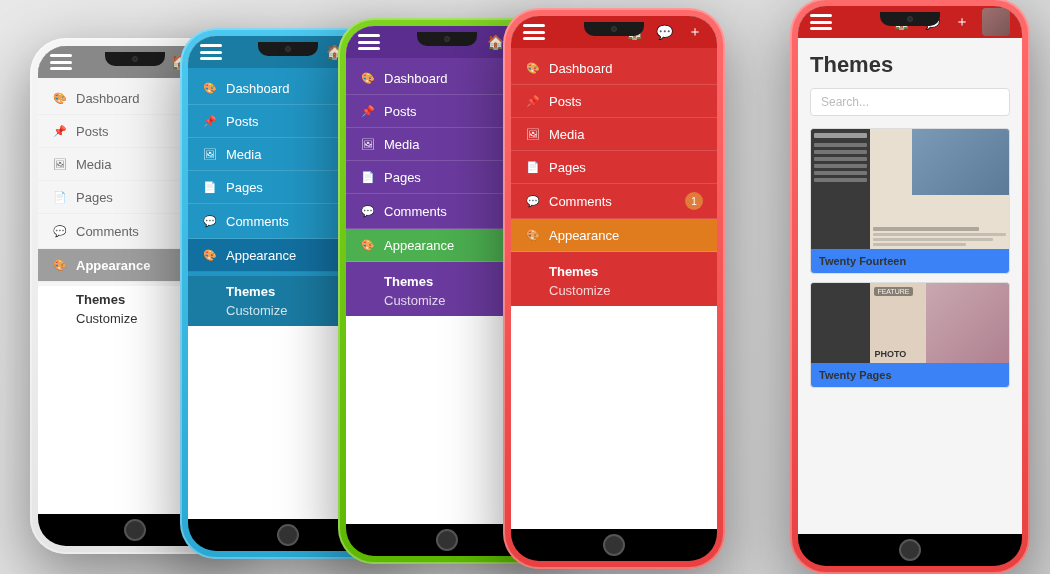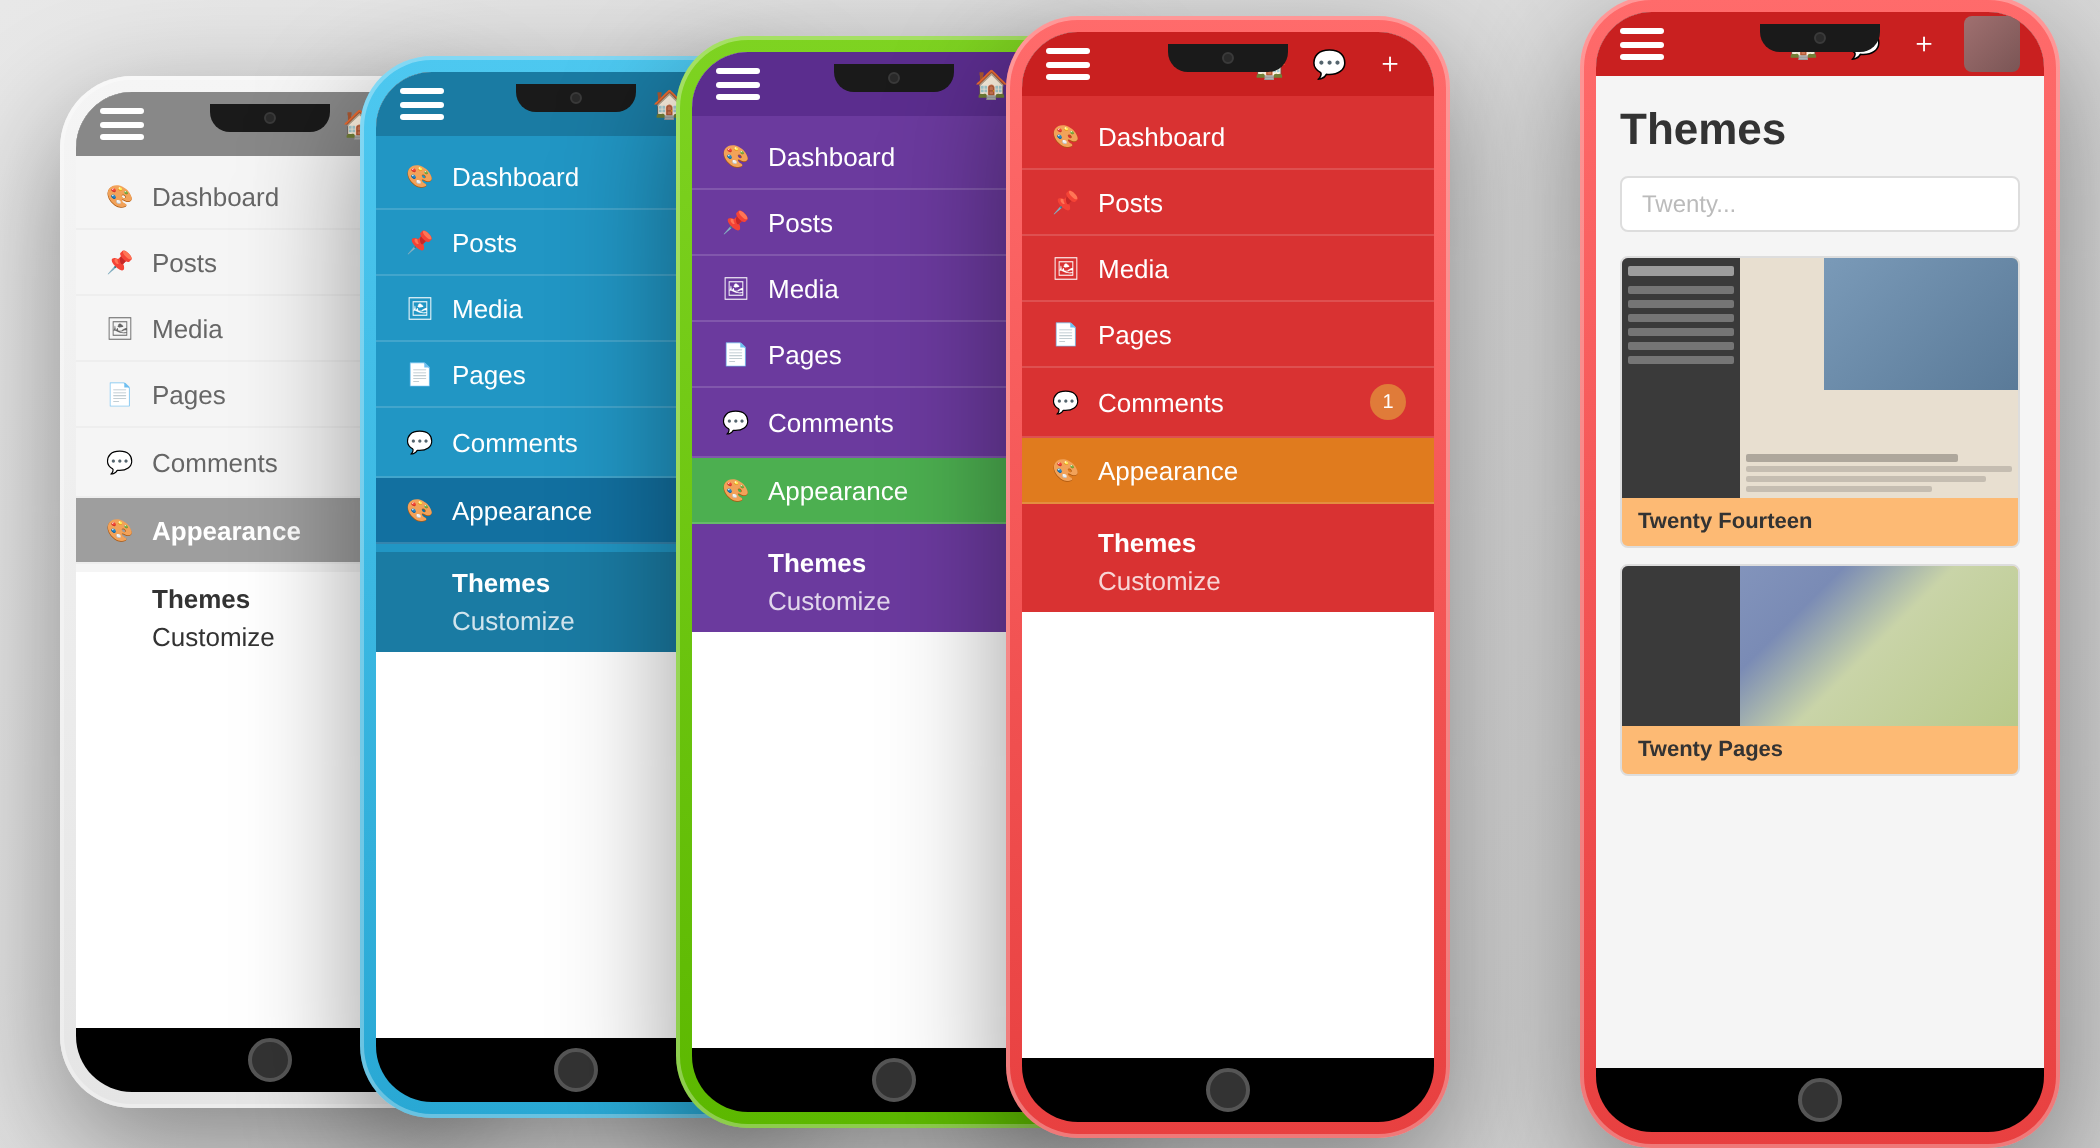--- a/index.html
+++ b/index.html
@@ -328,21 +328,21 @@
       padding: 6px 10px;
       font-size: 12px;
       color: #999;
       background: white;
     }
 
     .theme-card {
       margin: 0 12px 8px;
       border-radius: 4px;
       overflow: hidden;
-      background: #fdba74;
+      background: #3b82f6;
       border: 1px solid #ddd;
     }
 
     .theme-card-img {
       width: 100%;
       background: linear-gradient(135deg, #8b9dc3 0%, #7a8bb5 40%, #c9d4a8 60%, #b8c98a 100%);
       position: relative;
       overflow: hidden;
     }
 
@@ -640,21 +640,21 @@
             <div class="nav-icon">💬</div>
             <div class="nav-icon">＋</div>
             <div style="width:28px;height:28px;border-radius:4px;overflow:hidden;background:#8b6060;">
               <div style="width:100%;height:100%;background:linear-gradient(135deg,#a07070,#7a5555);"></div>
             </div>
           </div>
         </div>
 
         <div class="themes-panel">
           <div class="themes-header">Themes</div>
-          <div class="themes-search" style="color:#bbb;">Twenty...</div>
+          <div class="themes-search" style="color:#bbb;">Search...</div>
 
           <div class="theme-card">
             <div class="theme-card-img" style="height: 120px; position:relative;">
 
               <div style="position:absolute;left:0;top:0;bottom:0;width:30%;background:#3a3a3a;padding:4px 3px;display:flex;flex-direction:column;gap:3px;">
                 <div style="height:5px;background:rgba(255,255,255,0.5);border-radius:1px;margin-bottom:2px;"></div>
                 <div style="height:4px;background:rgba(255,255,255,0.3);border-radius:1px;"></div>
                 <div style="height:4px;background:rgba(255,255,255,0.3);border-radius:1px;"></div>
                 <div style="height:4px;background:rgba(255,255,255,0.3);border-radius:1px;"></div>
                 <div style="height:4px;background:rgba(255,255,255,0.3);border-radius:1px;"></div>
@@ -670,20 +670,25 @@
                   <div style="height:3px;background:rgba(0,0,0,0.15);border-radius:1px;width:70%;"></div>
                 </div>
               </div>
             </div>
             <div class="theme-card-content">Twenty Fourteen</div>
           </div>
 
           <div class="theme-card">
             <div class="theme-card-img" style="height: 80px; position:relative;">
               <div style="position:absolute;left:0;top:0;bottom:0;width:30%;background:#3a3a3a;"></div>
+              <div style="position:absolute;left:30%;top:0;right:0;bottom:0;background:#e0d0c0;">
+                <div style="position:absolute;right:0;top:0;width:60%;height:100%;background:linear-gradient(135deg,#c8a8b0,#b08090);"></div>
+                <div style="position:absolute;bottom:4px;left:4px;font-size:9px;color:#333;font-weight:600;">PHOTO</div>
+                <div style="position:absolute;top:4px;left:4px;font-size:7px;color:rgba(255,255,255,0.9);background:rgba(0,0,0,0.4);padding:1px 3px;border-radius:2px;">FEATURE</div>
+              </div>
             </div>
             <div class="theme-card-content">Twenty Pages</div>
           </div>
         </div>
       </div>
       <div class="phone-home-btn">
         <div class="home-circle"></div>
       </div>
     </div>
   </div>

